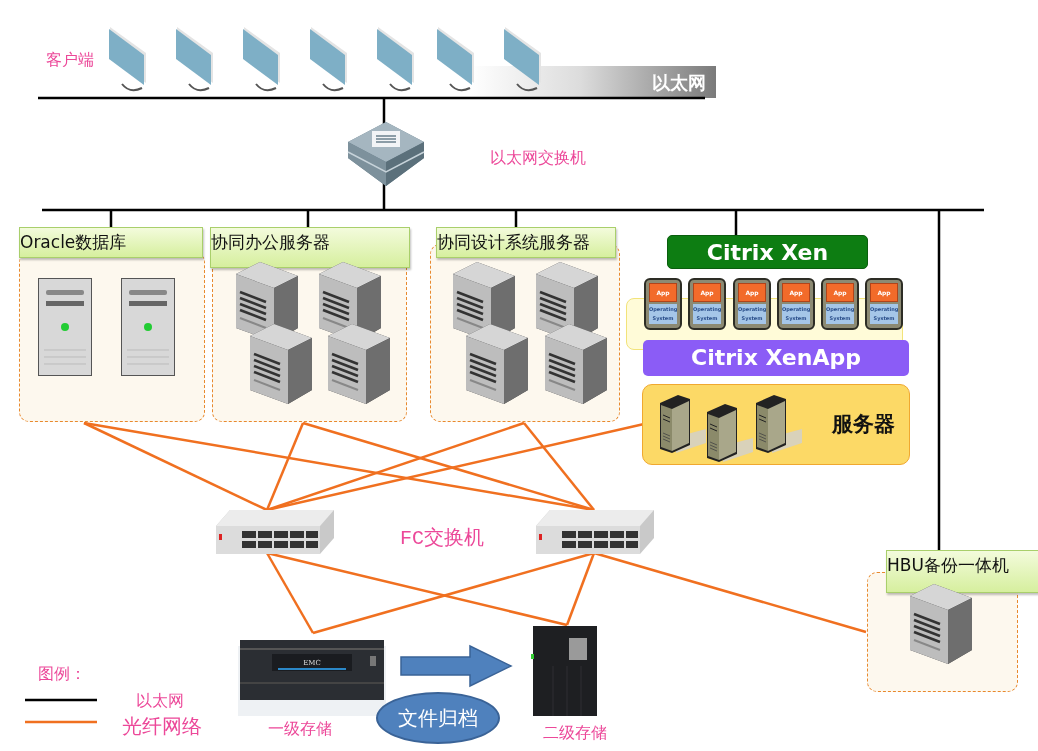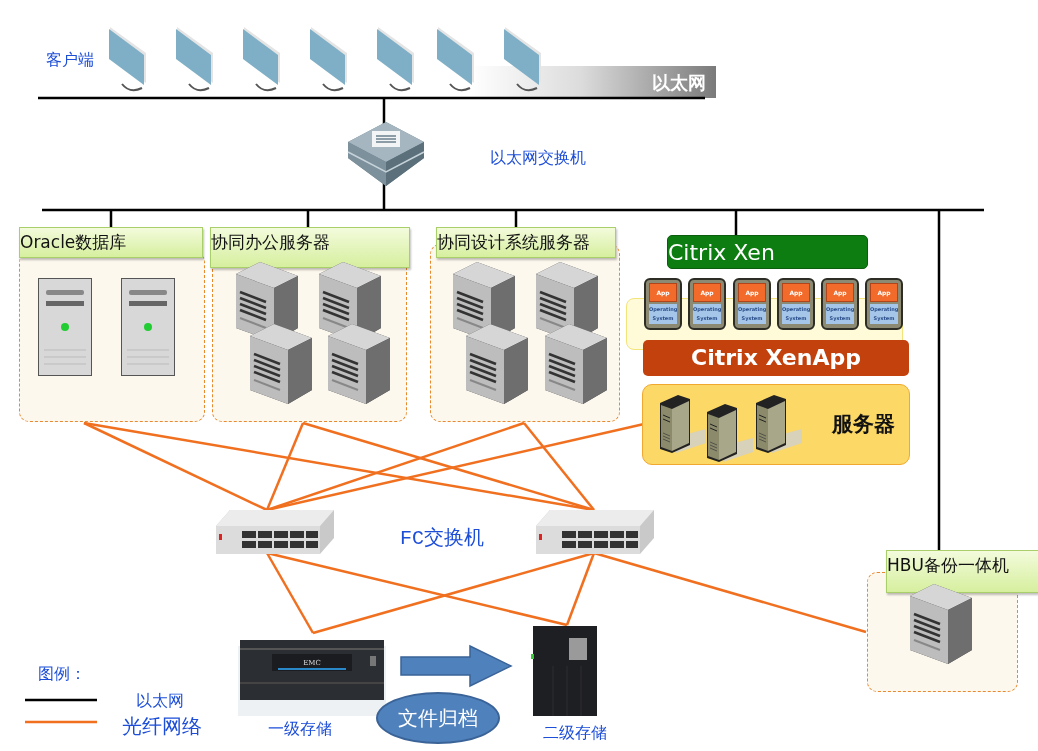--- a/index.html
+++ b/index.html
@@ -1,33 +1,33 @@
 <!DOCTYPE html>
 <html><head>
 <meta charset="utf-8">
 <style>
   html, body { margin:0; padding:0; background:#ffffff; }
   body { width:1038px; height:751px; position:relative; overflow:hidden;
          font-family:"DejaVu Sans", "Liberation Sans", sans-serif; }
   .abs { position:absolute;text-align:right; }
   svg.lines { position:absolute; left:0; top:0; }
-  .txt { position:absolute; color:#1d4ed8; white-space:nowrap; }
+  .txt { position:absolute; color:#ec4899; white-space:nowrap; }
   .group-box { position:absolute; border:1.5px dashed #e8892e; border-radius:10px;
                background:#fdf8ee; box-sizing:border-box; }
   .group-label { position:absolute; background:linear-gradient(#f3fbdc,#d6ef9e);
                  border:1px solid #a9cf6b; box-sizing:border-box; text-align:left;
                  font-size:17px; color:#111; line-height:28px;
                  box-shadow:1px 2px 2px rgba(0,0,0,0.25); }
   .monitor { position:absolute; width:40px; height:80px; }
   .citrix-xen { position:absolute; left:667px; top:235px; width:201px; height:34px;
-                background:#0d7d12; border-radius:5px; color:#fff; font-weight:normal;
-                font-size:22px; text-align:left; line-height:34px;
+                background:#0d7d12; border-radius:5px; color:#fff; font-weight:bold;
+                font-size:22px; text-align:center; line-height:34px;
                 border:1px solid #0a5e0e; box-sizing:border-box; }
   .xenapp { position:absolute; left:643px; top:340px; width:266px; height:36px;
-            background:#c2410c; border-radius:5px; color:#fff; font-weight:bold;
+            background:#8b5cf6; border-radius:5px; color:#fff; font-weight:bold;
             font-size:22px; text-align:center; line-height:36px; }
   .vm-bg { position:absolute; left:626px; top:298px; width:277px; height:52px;
            background:#fffbd8; border:1px solid #f2e37a; border-radius:8px; box-sizing:border-box; }
   .vm { position:absolute; top:278px; width:38px; height:52px; background:#8c8a73;
         border:2px solid #2d2d25; border-radius:6px; box-sizing:border-box; padding:3px; }
   .vm .app { background:#f26b2a; height:17px; border:1px solid #b0441a; color:#fff;
              font-size:6px; text-align:center; line-height:17px; font-weight:bold; }
   .vm .os { background:#a5c6e8; height:20px; margin-top:2px; color:#2a4e8a;
             font-size:5px; text-align:center; line-height:9px; font-weight:bold;
             padding-top:1px; box-sizing:border-box; }

